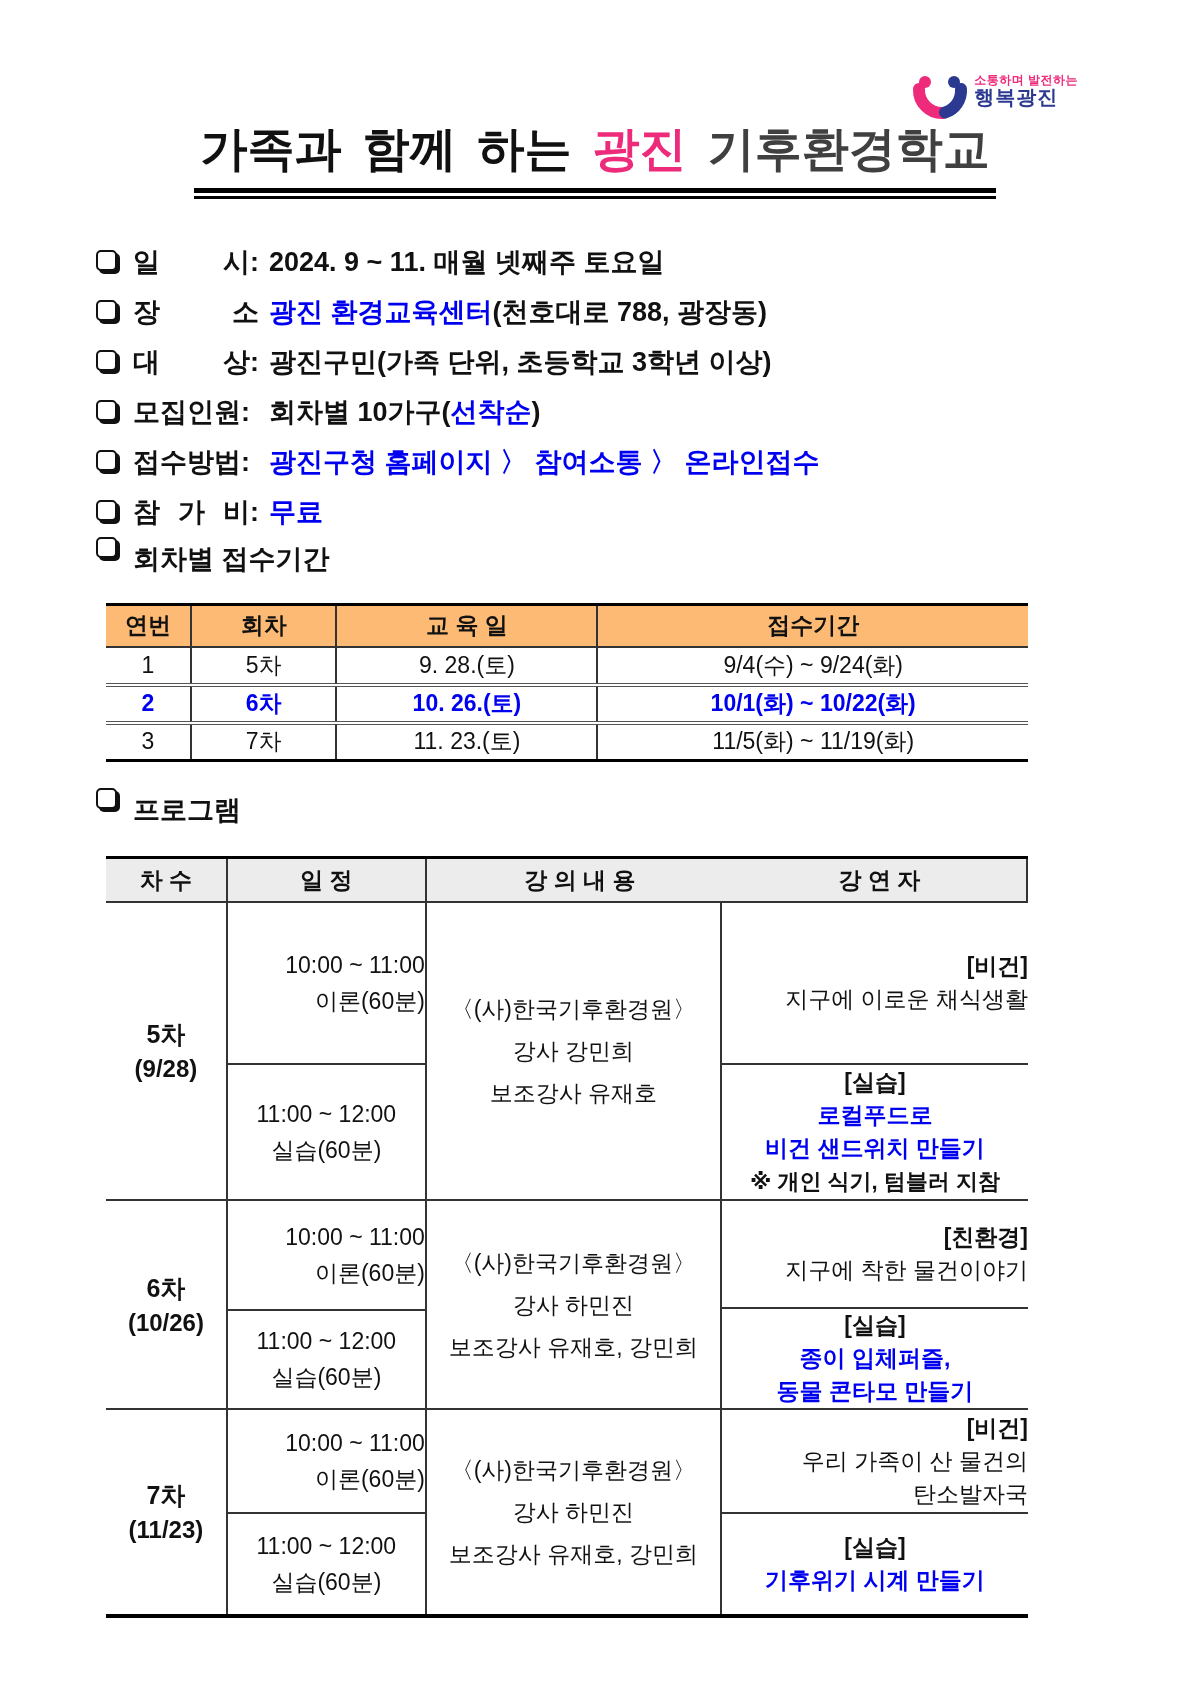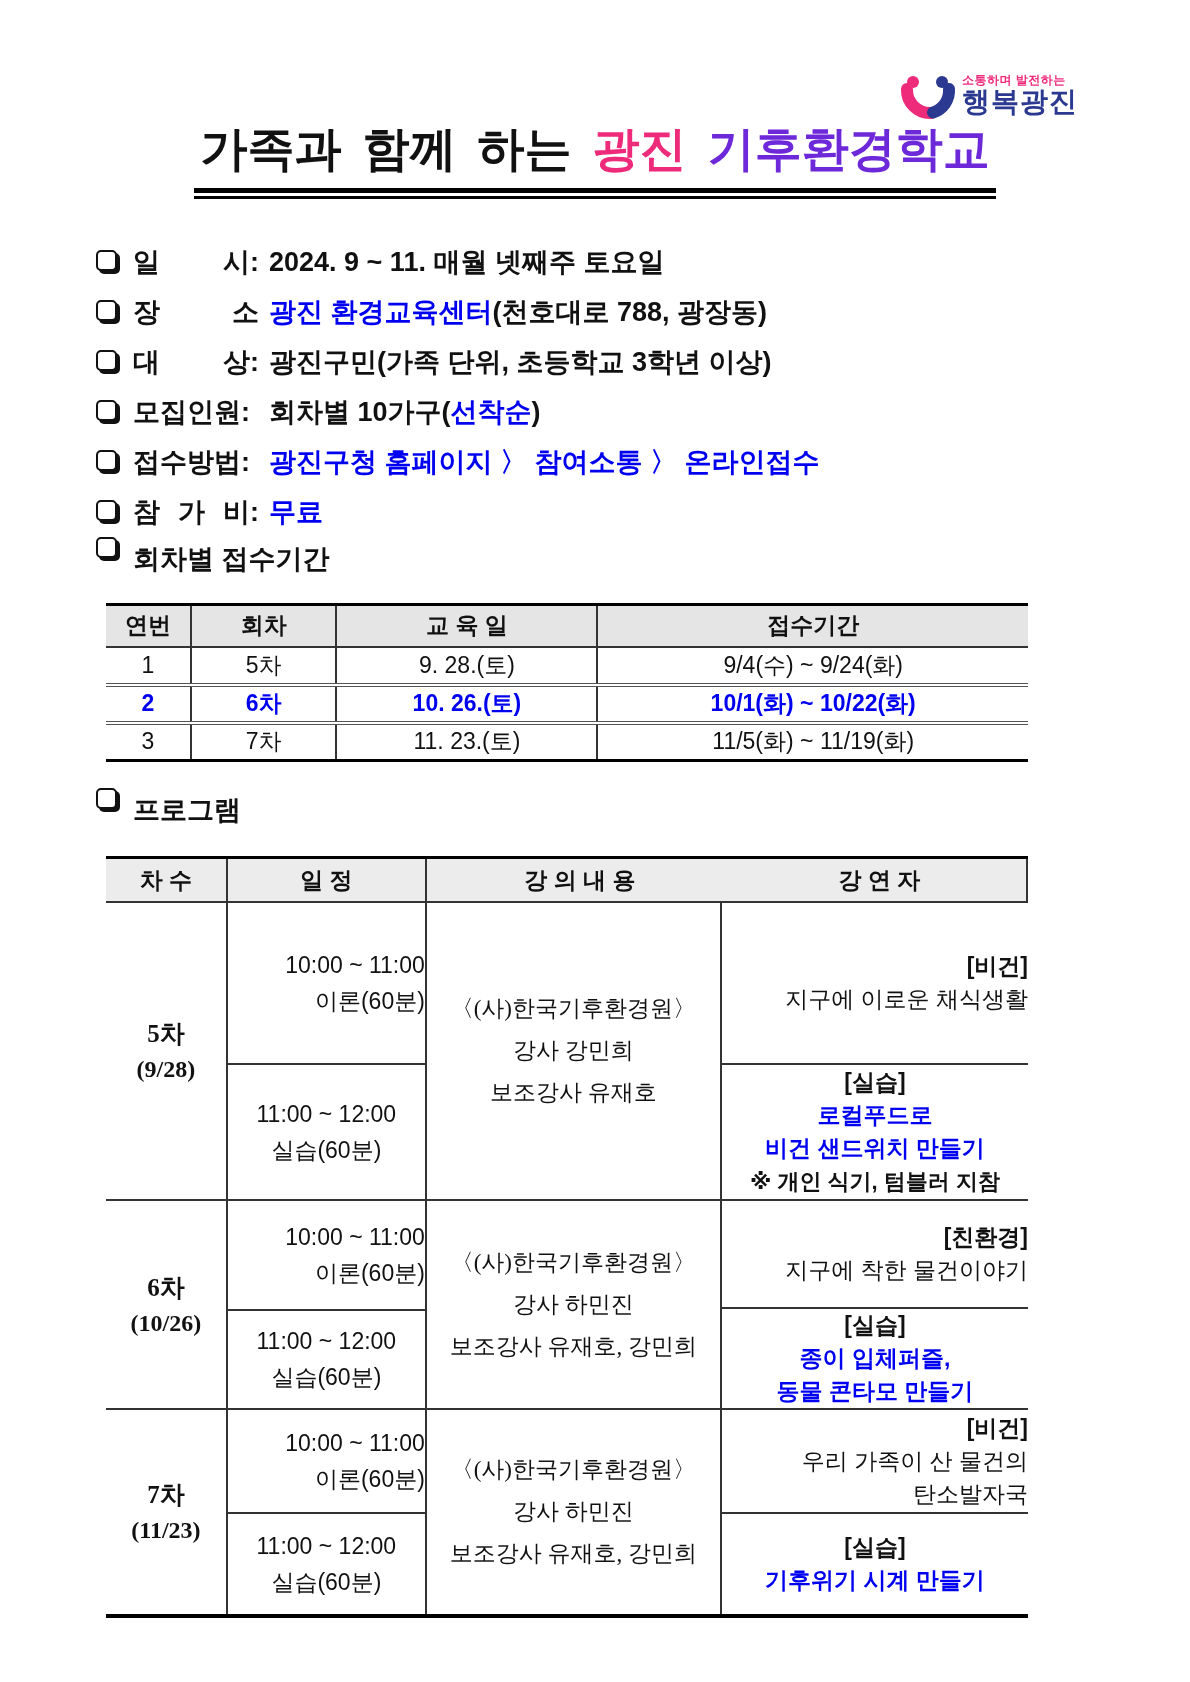--- a/index.html
+++ b/index.html
@@ -11,33 +11,33 @@
     background:#ffffff;
     font-family:"Liberation Sans","DejaVu Sans",sans-serif;
     color:#111;
     overflow:hidden;
   }
 
   
   .logo { position:absolute; top:72px; right:112px; display:flex; align-items:flex-start; gap:6px; }
   .logo-text { display:flex; flex-direction:column; line-height:1.05; padding-top:2px; }
   .logo-top  { font-size:12px; font-weight:bold; color:#ee2a7b; letter-spacing:0.5px; }
-  .logo-bottom { font-size:28px; font-weight:bold; color:#2b3990; letter-spacing:1px; }
+  .logo-bottom { font-size:20px; font-weight:bold; color:#2b3990; letter-spacing:1px; }
 
   
   .title-wrap { text-align:center; padding-top:118px; }
   .title-inner {
     display:inline-block; position:relative;
     font-size:47px; font-weight:bold; word-spacing:8px; letter-spacing:0px;
     padding:0 6px 7px 6px;
     border-bottom:5px solid #000;
   }
   .title-inner::after { content:""; position:absolute; left:0; right:0; bottom:-11px; height:3px; background:#000; }
   .t-pink { color:#ee2a7b; }
-  .t-navy { color:#6d28d9; }
+  .t-navy { color:#404040; }
 
   
   .content { padding-left:96px; padding-right:96px; }
   .info-list { margin-top:44px; }
   .info-item { display:flex; align-items:center; height:50px; font-size:27px; font-weight:bold; }
   .bullet {
     flex:0 0 auto; width:21px; height:21px; background:#fff;
     border:2.5px solid #111; border-radius:5px;
     box-shadow:3px 3px 0 #111; margin-right:16px; margin-top:-4px;
   }
@@ -50,21 +50,21 @@
   .section-heading { display:flex; align-items:flex-start; height:50px; font-size:27px; font-weight:bold; margin-top:4px; }
 
   
   .reg-table {
     width:922px; margin:12px 0 0 10px;
     border-collapse:collapse; table-layout:fixed;
     font-size:23px; text-align:center;
     border-top:3px solid #000; border-bottom:3px solid #000;
   }
   .reg-table th {
-    background:#e5e5e5; font-weight:bold; height:42px;
+    background:#fdba74; font-weight:bold; height:42px;
     border-bottom:2px solid #333;
   }
   .reg-table td { height:38px; font-weight:normal; }
   .reg-table th + th, .reg-table td + td { border-left:2px solid #333; }
   .reg-table tbody tr + tr td { border-top:4px double #555; }
   .reg-table tr.hl td { color:#0000f0; font-weight:bold; }
 
   
   .ptable {
     width:922px; margin:14px 0 0 10px;
@@ -73,21 +73,21 @@
   }
   .prow { display:flex; }
   .phead { background:#ececec; font-weight:bold; }
   .phead .pc { display:flex; align-items:center; justify-content:center; height:42px; }
   .phead { border-bottom:2px solid #333; }
   .psec + .psec { border-top:2px solid #333; }
   .pc1 { width:13%; }
   .pc2 { width:21.8%; border-left:2px solid #333; border-right:2px solid #333; }
   .pc3 { width:32%; border-right:2px solid #333; }
   .pc4 { flex:1; }
-  .cell-center { display:flex; flex-direction:column; align-items:center; justify-content:center; text-align:center;font-family:Liberation Serif, serif; }
+  .cell-center { display:flex; flex-direction:column; align-items:center; justify-content:center; text-align:center; }
   .session-name { font-weight:bold; font-size:25px; line-height:36px; }
   .session-date { font-weight:bold; font-size:24px; line-height:34px; }
   .split-col { display:flex; flex-direction:column; }
   .split-top { display:flex; flex-direction:column; align-items:flex-end; justify-content:center; text-align:center; }
   .split-bottom { flex:1; border-top:2px solid #333; display:flex; flex-direction:column; align-items:center; justify-content:center; text-align:center; }
   .sched-line { line-height:36px; }
   .lect-line { line-height:42px; text-align:center; }
   .ctag { font-weight:bold; line-height:33px; }
   .cline { line-height:33px; }
   .cline.b { color:#0000f0; font-weight:bold; }

